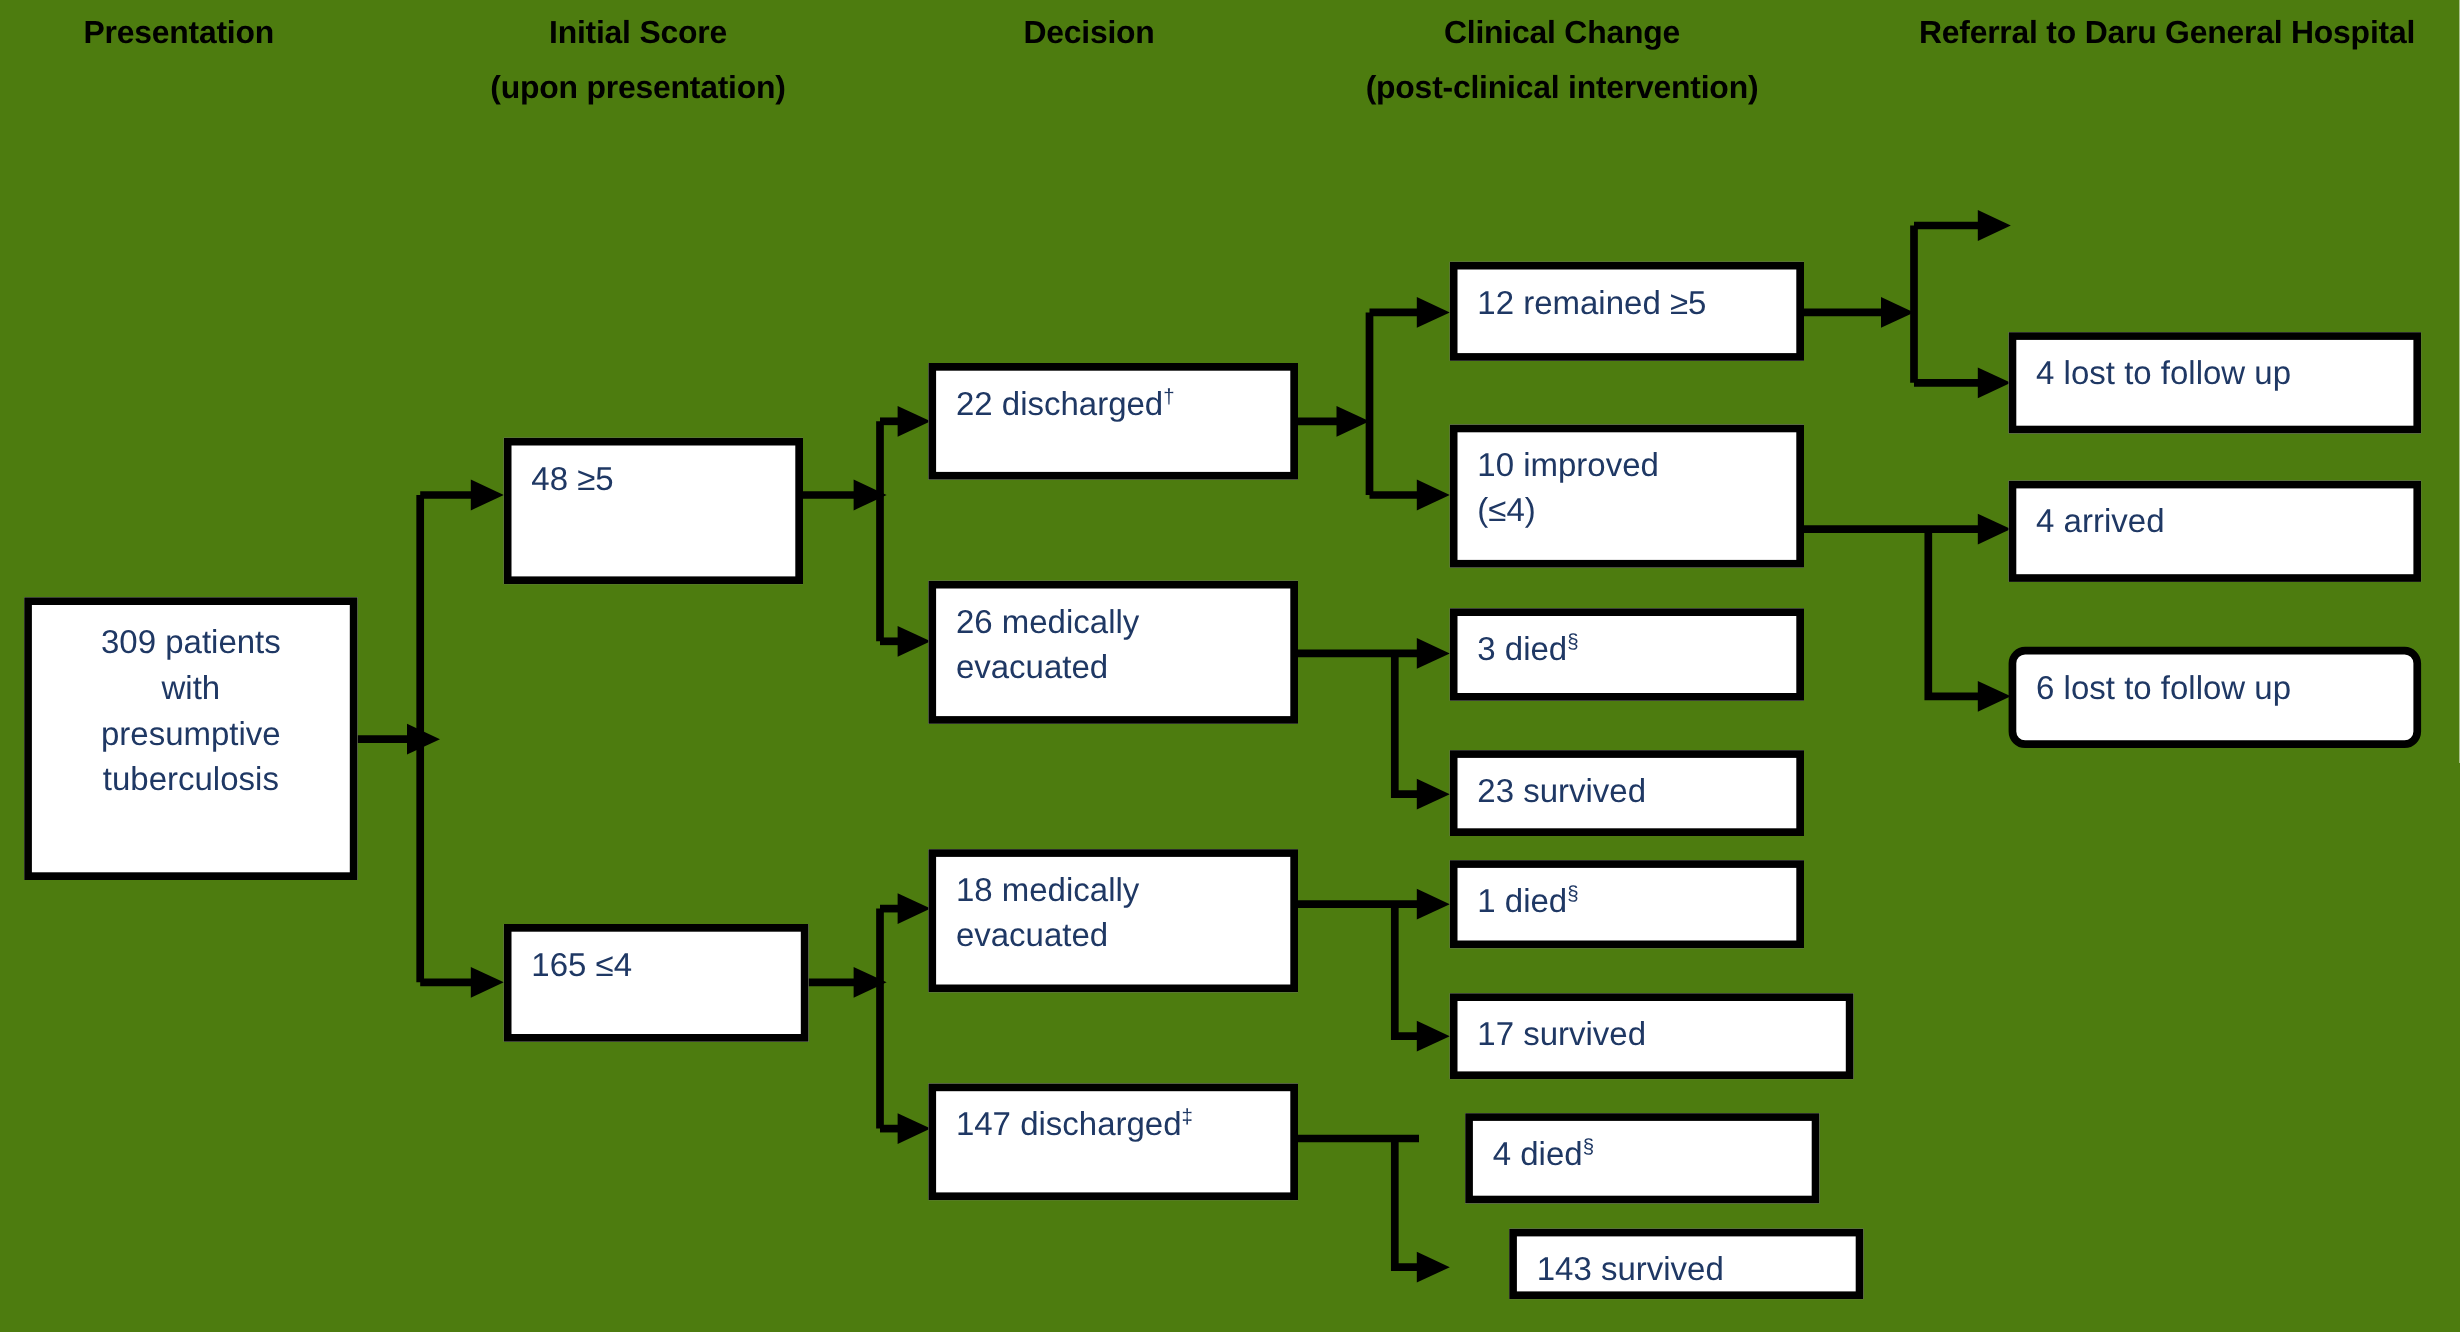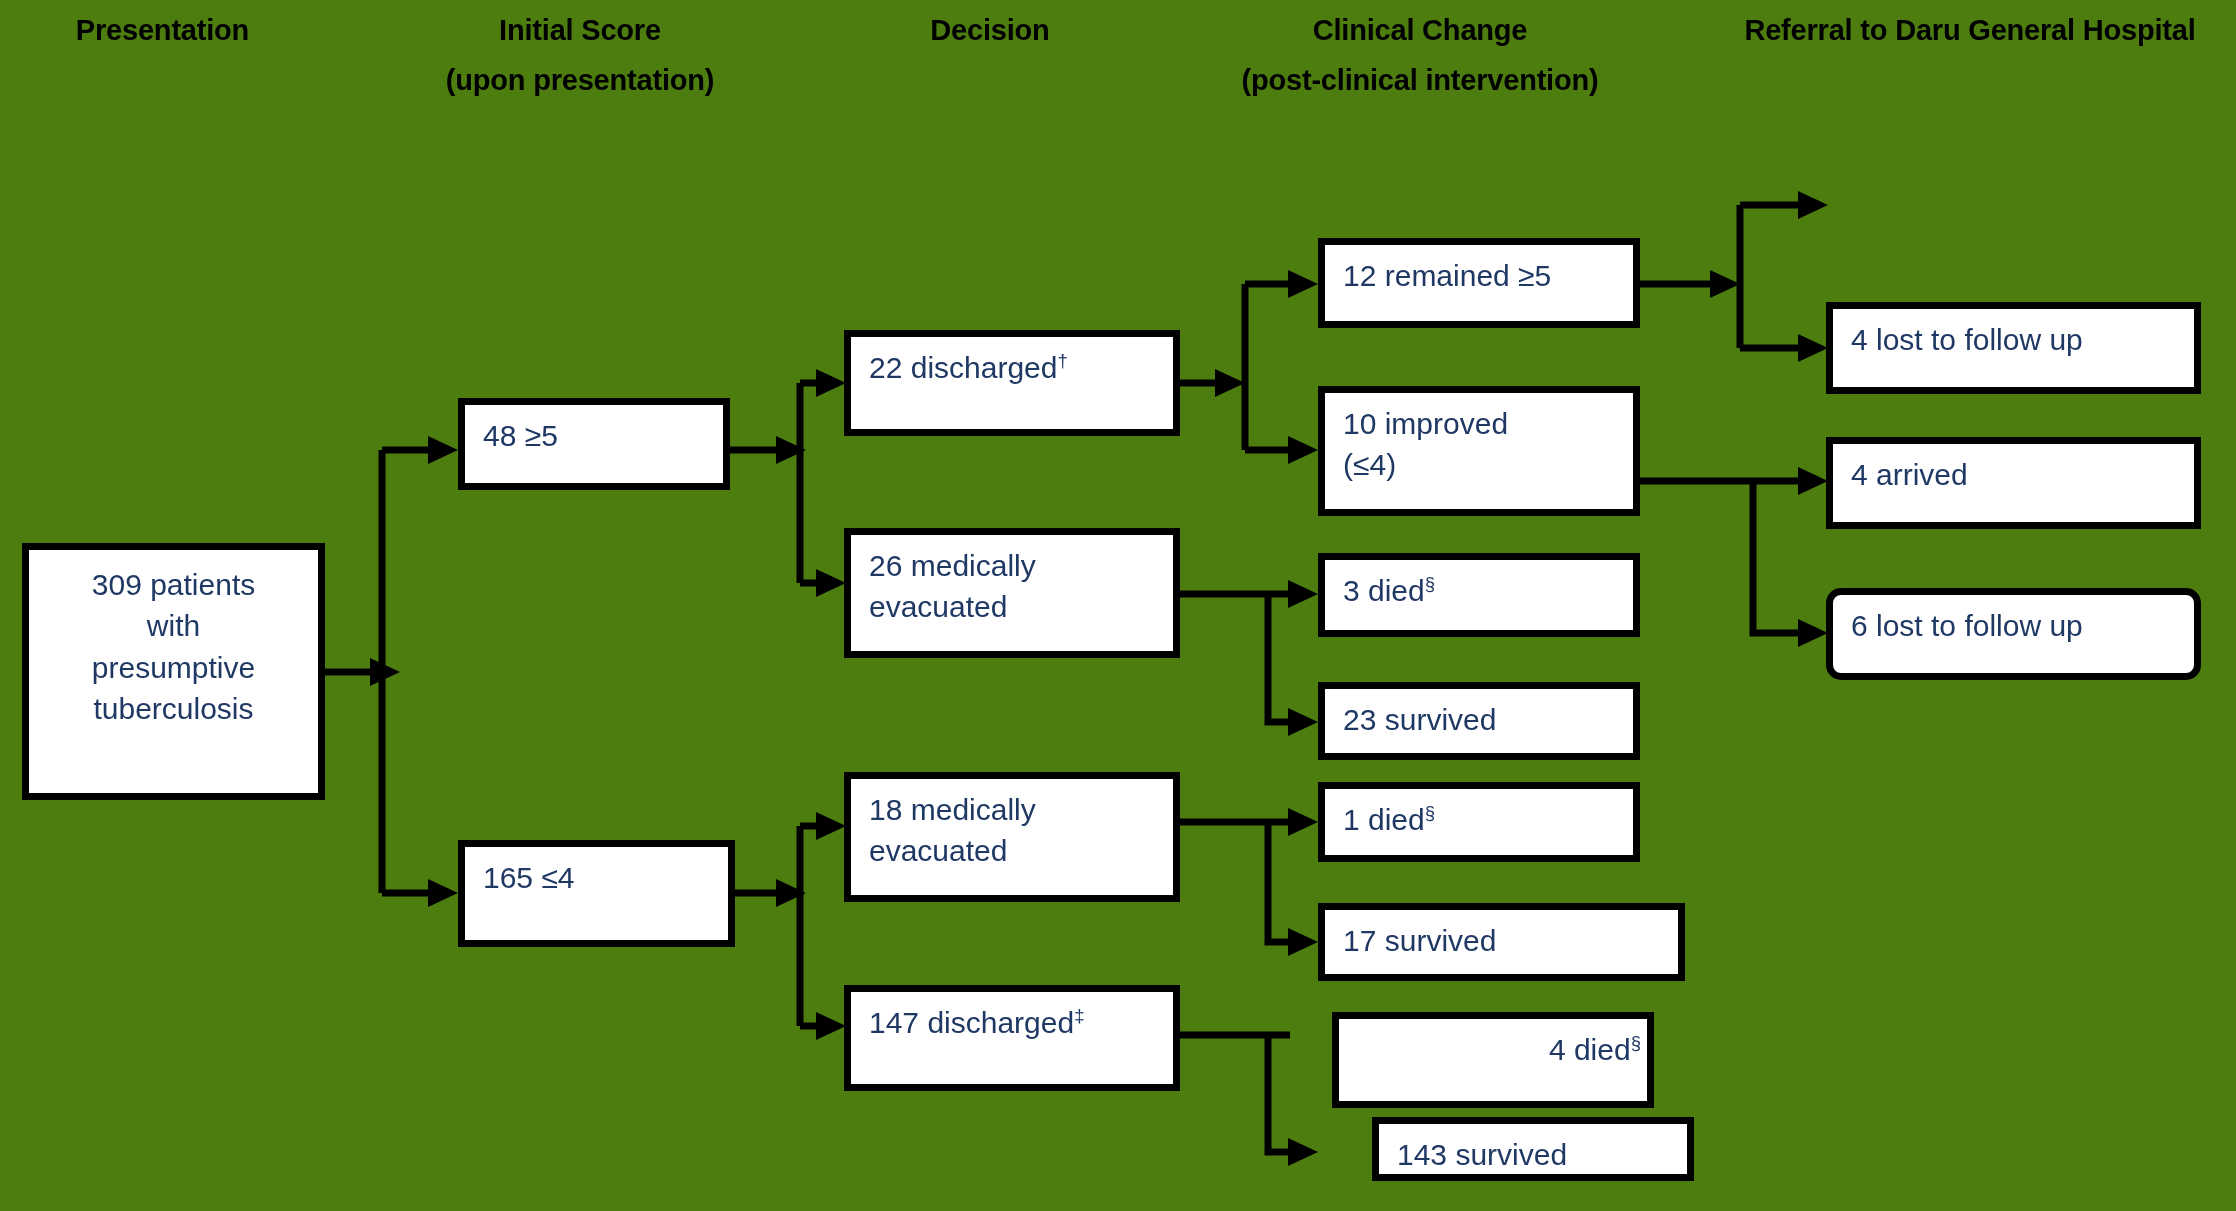--- a/index.html
+++ b/index.html
@@ -160,21 +160,21 @@
     <polygon class="arrowhead" points="1798,619 1828,633 1798,647"></polygon>
   </svg>
 
   <div class="node center" style="left:22px; top:543px; width:303px; height:257px;">
     <span class="txt">309 patients
 with
 presumptive
 tuberculosis</span>
   </div>
 
-  <div class="node" style="left:458px; top:398px; width:272px; height:92px;">
+  <div class="node" style="left:458px; top:398px; width:272px; height:133px;">
     <span class="txt">48 ≥5</span>
   </div>
   <div class="node" style="left:458px; top:840px; width:277px; height:107px;">
     <span class="txt">165 ≤4</span>
   </div>
 
   <div class="node" style="left:844px; top:330px; width:336px; height:106px;">
     <span class="txt"><span>22 discharged</span><sup>†</sup></span>
   </div>
   <div class="node" style="left:844px; top:528px; width:336px; height:130px;">
@@ -201,21 +201,21 @@
   </div>
   <div class="node" style="left:1318px; top:682px; width:322px; height:78px;">
     <span class="txt">23 survived</span>
   </div>
   <div class="node" style="left:1318px; top:782px; width:322px; height:80px;">
     <span class="txt"><span>1 died</span><sup>§</sup></span>
   </div>
   <div class="node" style="left:1318px; top:903px; width:367px; height:78px;">
     <span class="txt">17 survived</span>
   </div>
-  <div class="node" style="left:1332px; top:1012px; width:322px; height:96px;text-align:right;">
+  <div class="node" style="left:1332px; top:1012px; width:322px; height:82px;">
     <span class="txt"><span>4 died</span><sup>§</sup></span>
   </div>
   <div class="node" style="left:1372px; top:1117px; width:322px; height:64px;">
     <span class="txt">143 survived</span>
   </div>
 
   <div class="node" style="left:1826px; top:302px; width:375px; height:92px;">
     <span class="txt">4 lost to follow up</span>
   </div>
   <div class="node" style="left:1826px; top:437px; width:375px; height:92px;">

